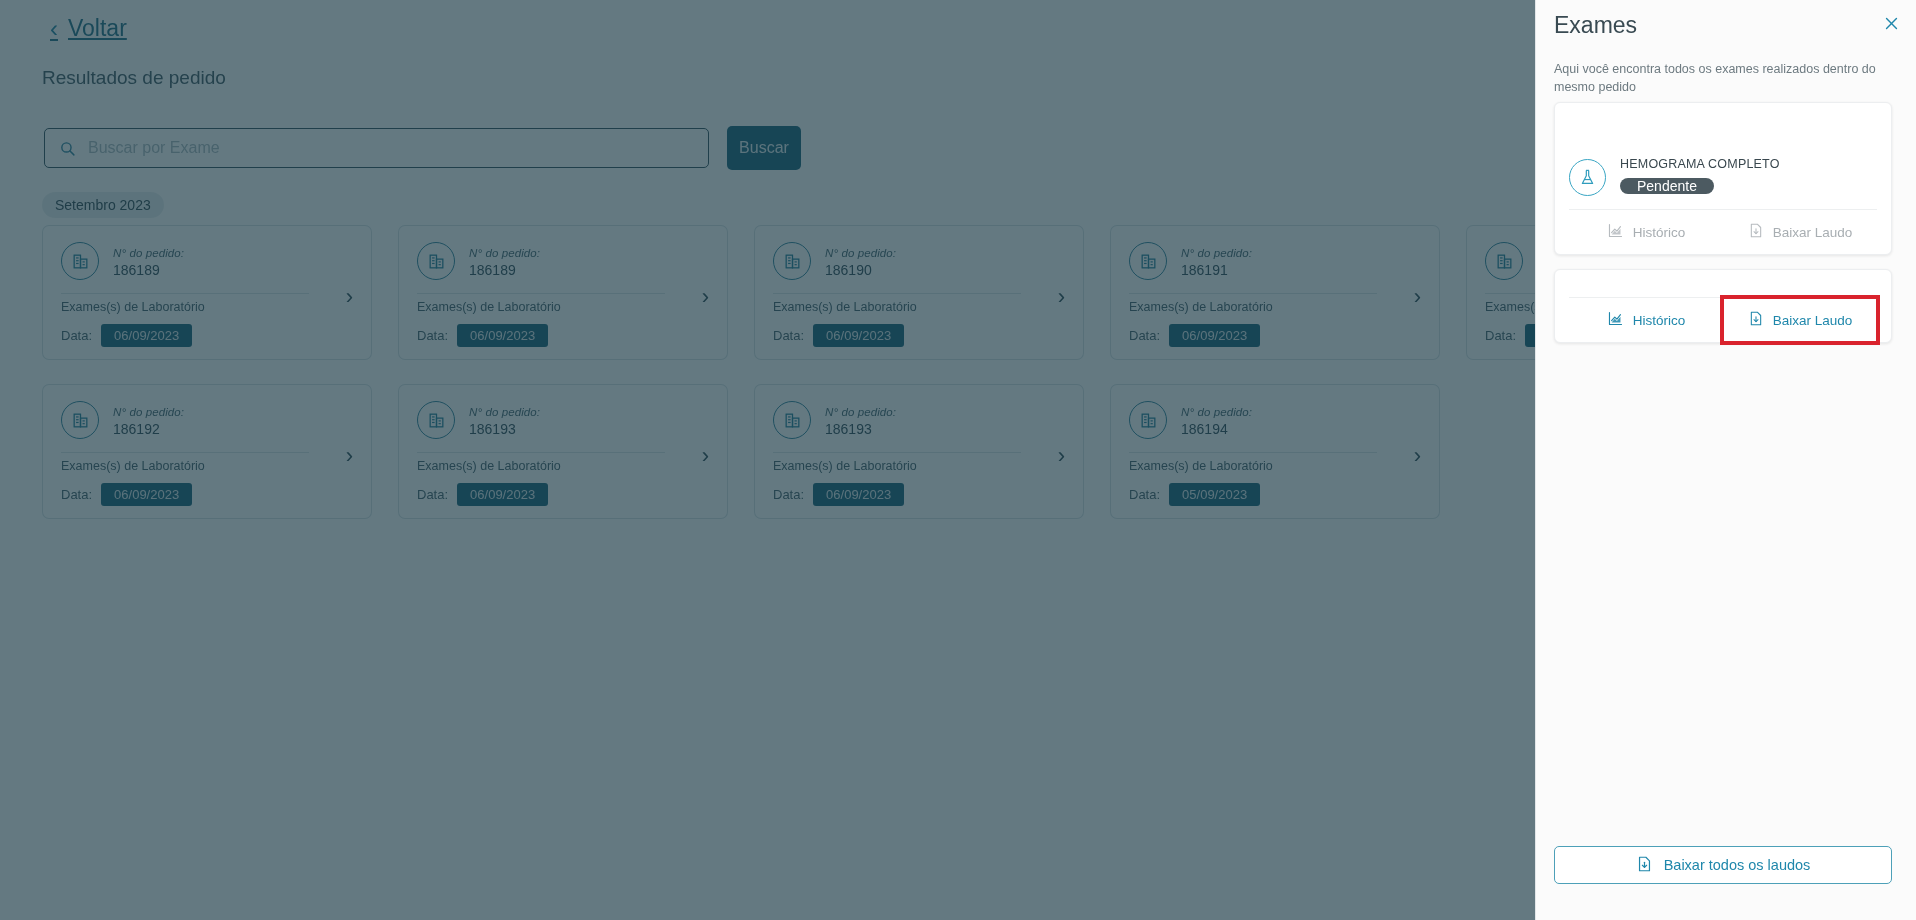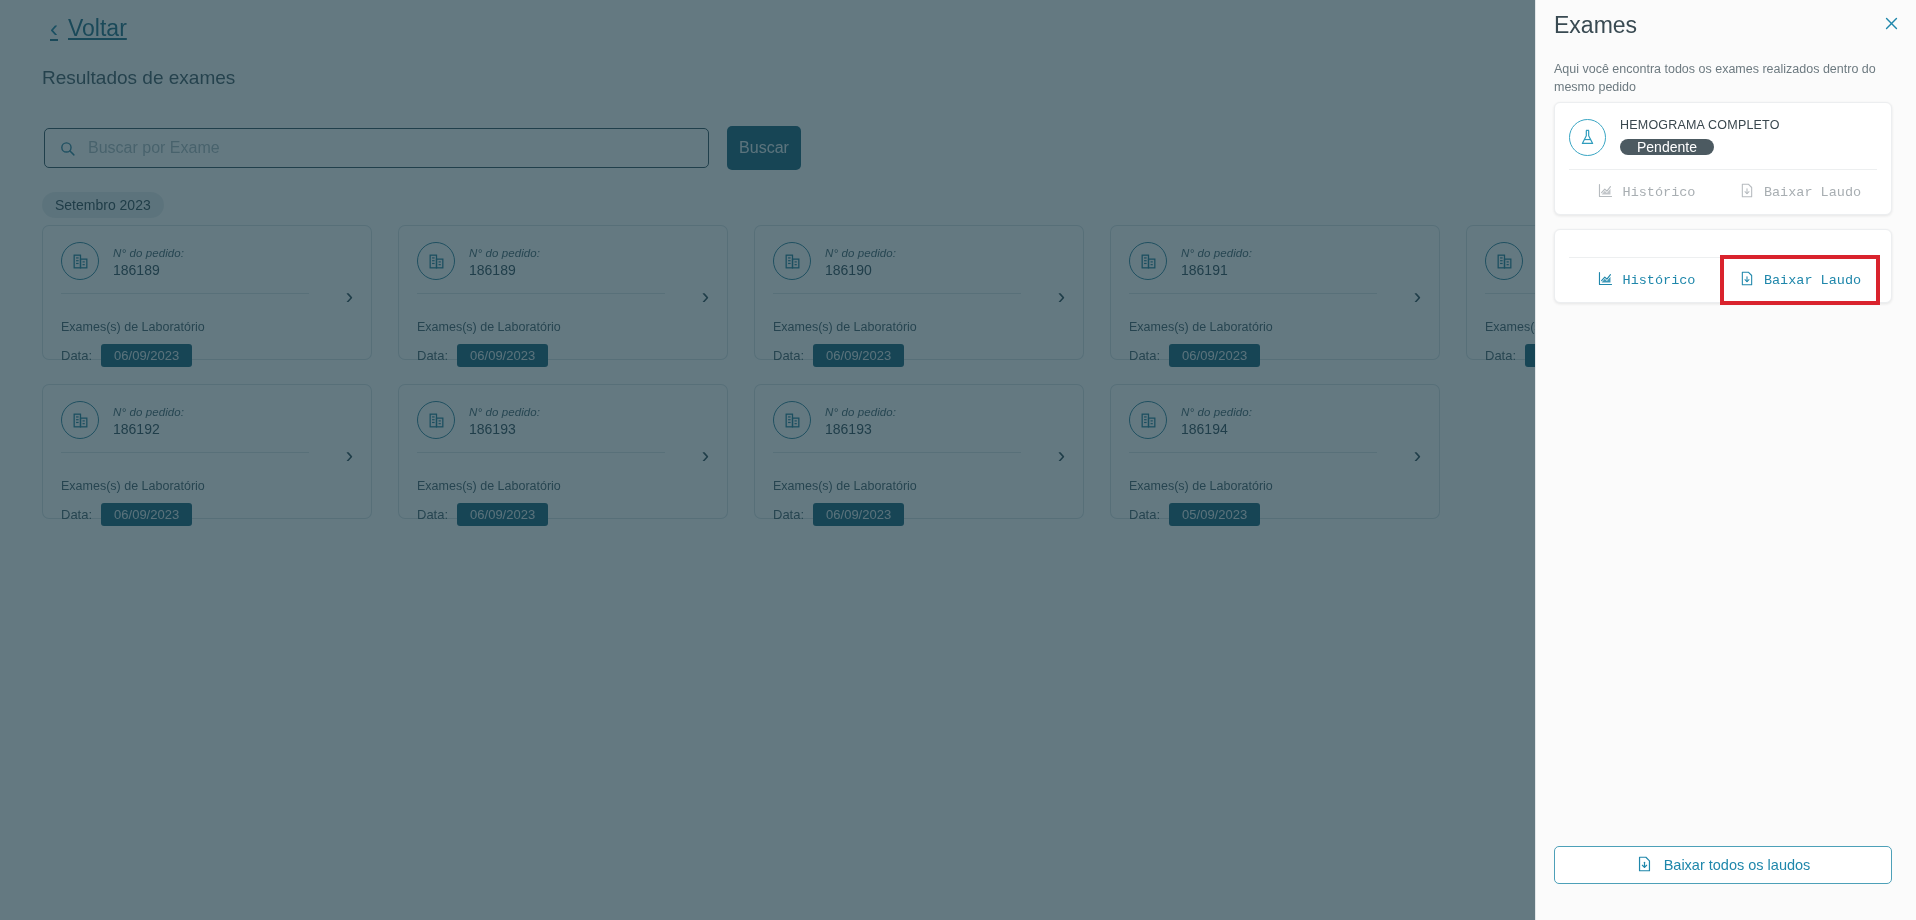--- a/index.html
+++ b/index.html
@@ -108,21 +108,21 @@
   .oc-label {
     font-size: 11.5px; font-style: italic; color: #41616c;
     letter-spacing: .1px;
   }
   .oc-number { font-size: 14px; color: #2d4854; margin-top: 1px; }
   .oc-divider {
     margin-top: 13px;
     border-top: 1px solid rgba(160,185,195,.40);
     width: 248px;
   }
-  .oc-type { font-size: 12.5px; color: #3f5b66; margin-top: 26px; }
+  .oc-type { font-size: 12.5px; color: #3f5b66; margin-top: 6px; }
   .oc-date-row { display: flex; align-items: center; gap: 9px; margin-top: 10px; }
   .oc-date-label { font-size: 13px; color: #3f5b66; }
   .oc-date-pill {
     background: #115e77; color: #dfe9ec;
     font-size: 13px; padding: 4px 13px; border-radius: 3px;
   }
   .oc-chev {
     position: absolute; right: 18px; top: 60px;
     font-size: 22px; color: #2b4752; line-height: 1;
   }
@@ -155,21 +155,21 @@
 
   .exam-card {
     background: #ffffff;
     border: 1px solid #eceef0;
     border-radius: 6px;
     box-shadow: 0 1px 3px rgba(0,0,0,.09);
     margin-bottom: 14px;
     padding: 14px 14px 0 14px;
     position: relative;
   }
-  .ec-head { display: flex; align-items: center; gap: 14px; }
+  .ec-head { display: flex; align-items: flex-start; gap: 14px; margin-top: 40px; }
   .ec-avatar {
     width: 37px; height: 37px; border-radius: 50%;
     border: 1px solid #3aa6c4;
     display: flex; align-items: center; justify-content: center;
     flex: 0 0 auto; margin-top: 2px;
   }
   .ec-name {
     font-size: 12.5px; color: #39474e; letter-spacing: .2px;
   }
   .ec-badge {
@@ -183,21 +183,21 @@
     display: flex;
   }
   .ec-action {
     flex: 1 1 50%;
     display: flex; align-items: center; justify-content: center;
     gap: 9px;
     height: 44px;
     font-size: 13.5px;
     cursor: pointer;
     background: transparent; border: 0;
-    font-family: Liberation Mono, monospace;
+    font-family: Liberation Sans, sans-serif;
   }
   .ec-action.disabled { color: #a8aeb2; cursor: default; }
   .ec-action.enabled  { color: #1f87ab; }
   .ec-action.highlight { outline: 4px solid #d9232d; outline-offset: -1px; position: relative; z-index: 5; }
 
   .dw-footer {
     position: absolute; left: 18px; bottom: 36px; width: 338px;
   }
   .btn-all {
     width: 100%; height: 38px;
@@ -217,21 +217,21 @@
 
 <div id="page-root">
 
   <div id="main-page">
 
     <a class="back-link" href="#">
       <span class="back-chev">‹</span>
       <span>Voltar</span>
     </a>
 
-    <h1 class="page-title">Resultados de exames</h1>
+    <h1 class="page-title">Resultados de pedido</h1>
 
     <div class="search-row">
       <div class="search-box">
         <span class="search-icon">
           <svg viewBox="0 0 24 24" width="17" height="17" fill="none" stroke="#2a7f9c" stroke-width="2">
             <circle cx="10.5" cy="10.5" r="6.5"></circle>
             <line x1="15.5" y1="15.5" x2="21" y2="21" stroke-linecap="round"></line>
           </svg>
         </span>
         <input class="search-input" type="text" placeholder="Buscar por Exame" style="">

